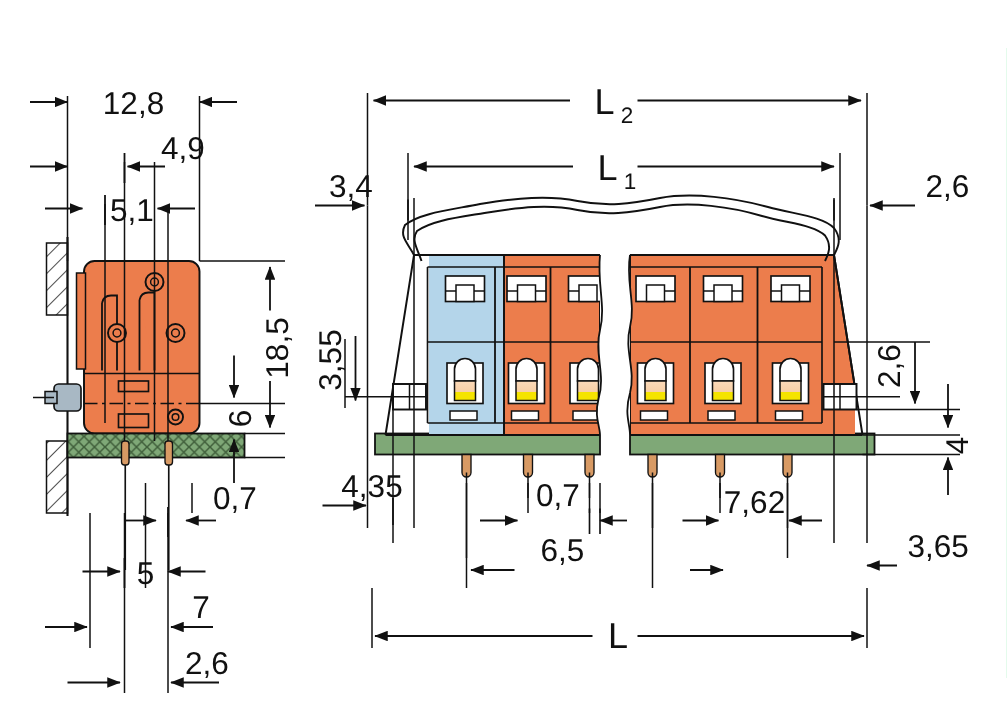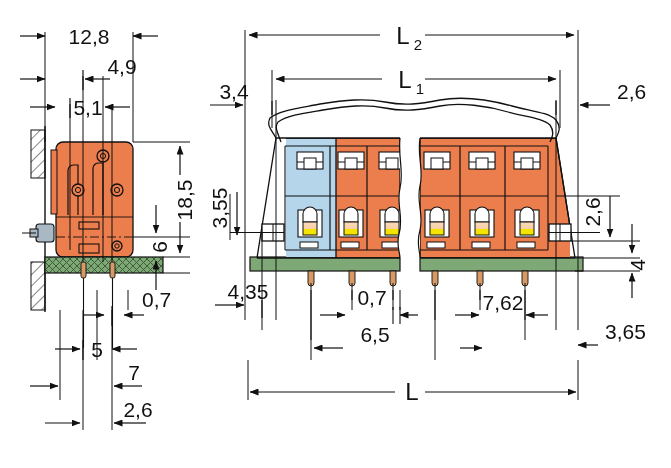--- a/index.html
+++ b/index.html
@@ -1,19 +1,19 @@
 <!DOCTYPE html>
 <html><head>
 <meta charset="utf-8">
 <title>Terminal Block Technical Drawing</title>
 <style>
   html,body{margin:0;padding:0;background:#ffffff;}
   body{width:671px;height:468px;overflow:hidden;
        font-family:"Liberation Sans","DejaVu Sans",sans-serif;}
-  #stage{position:relative;width:671px;height:420px;background:#86efac;}
+  #stage{position:relative;width:671px;height:420px;background:#86efac;margin-top:32px;}
   svg{display:block;}
   text{font-family:"Liberation Sans","DejaVu Sans",sans-serif;fill:#111111;}
 </style>
 </head>
 <body>
 
 <div id="stage">
 <svg width="671" height="468" viewBox="0 0 671 468" xmlns="http://www.w3.org/2000/svg">
 
   <defs>

